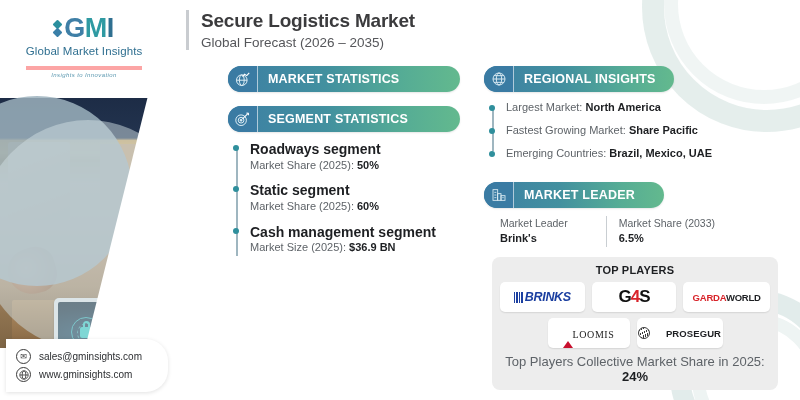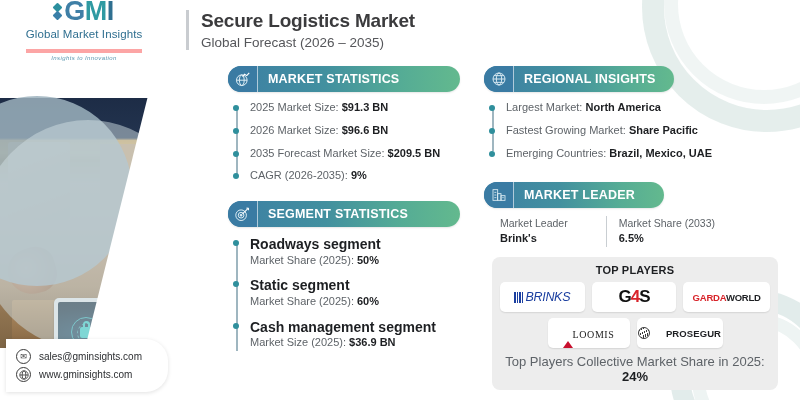--- a/index.html
+++ b/index.html
@@ -127,21 +127,21 @@
     border: 2px solid #2fd0c8; border-bottom: none; border-radius: 5px 5px 0 0;
   }
   .screen-panel {
     position: absolute; right: 8px; top: 20px; width: 46px; height: 28px;
     background: rgba(255,255,255,.10); border-radius: 2px; padding: 4px;
   }
   .screen-field { height: 5px; background: #e9eff2; border-radius: 1px; margin-bottom: 3px; }
   .screen-btn { width: 18px; height: 6px; background: #23a6dd; border-radius: 1px; margin: 3px auto 0 auto; }
   
   .logo-box {
-    position: absolute; left: 8px; top: 0; width: 152px; height: 56px;
+    position: absolute; left: 8px; top: 17px; width: 152px; height: 56px;
     display: flex; flex-direction: column; align-items: center; justify-content: center;
     z-index: 6;
   }
   .logo-main { display: flex; align-items: center; gap: 3px; }
   .logo-diamonds { display: flex; flex-direction: column; gap: 1px; }
   .dmd { width: 7px; height: 7px; background: #2b8f9e; transform: rotate(45deg); border-radius: 1px; }
   .dmd.b { background: #3a7fa8; }
   .logo-gmi { font-size: 27px; font-weight: 700; letter-spacing: -.5px; }
   .logo-g { color: #3f7fa6; }
   .logo-m { color: #2f9aa2; }
@@ -214,21 +214,21 @@
     box-shadow: 0 1px 1.5px rgba(0,0,0,.10);
   }
   .lc-brinks { width: 86px; }
   .lc-g4s { width: 86px; }
   .lc-garda { width: 88px; }
   .lc-loomis { width: 82px; }
   .lc-prosegur { width: 86px; }
   .brinks-mark { display: flex; align-items: center; gap: 2px; }
   .brinks-bars { display: flex; gap: 1px; }
   .brinks-bars i { display: block; width: 1.5px; height: 11px; background: #1b3fa0; }
-  .brinks-text { font-size: 12.5px; font-weight: 400; color: #1b3fa0; letter-spacing: -.3px; font-style: italic; }
+  .brinks-text { font-size: 12.5px; font-weight: 700; color: #1b3fa0; letter-spacing: -.3px; font-style: italic; }
   .g4s { font-size: 17px; font-weight: 700; letter-spacing: -1px; position: relative; }
   .g4s .g, .g4s .s { color: #111; }
   .g4s .four { color: #d8232a; }
   .garda { font-size: 9.5px; font-weight: 700; letter-spacing: -.2px; }
   .garda .red { color: #d8232a; margin-top: 44px; }
   .garda .dark { color: #1d1f22; }
   .loomis-wrap { text-align: center; }
   .loomis-tri {
     width: 0; height: 0; margin: 0 auto 1px auto;
     border-left: 5px solid transparent; border-right: 5px solid transparent;
@@ -329,38 +329,20 @@
       <div class="pill">
         <span class="pill-icon">
           <svg width="17" height="17" viewBox="0 0 24 24" fill="none" stroke="#dfeef5" stroke-width="1.4">
             <circle cx="11" cy="13" r="7.5"></circle>
             <ellipse cx="11" cy="13" rx="3.4" ry="7.5"></ellipse>
             <line x1="3.5" y1="13" x2="18.5" y2="13"></line>
             <polyline points="12,8 15,4.5 18,6.5 21.5,2.5" stroke="#ffffff" stroke-width="1.6"></polyline>
           </svg>
         </span>
         <span class="pill-label">MARKET STATISTICS</span>
-      </div>
-      <div class="timeline">
-        <div class="tl-item">
-          <span>2025 Market Size:</span>
-          <b>$91.3 BN</b>
-        </div>
-        <div class="tl-item">
-          <span>2026 Market Size:</span>
-          <b>$96.6 BN</b>
-        </div>
-        <div class="tl-item">
-          <span>2035 Forecast Market Size:</span>
-          <b>$209.5 BN</b>
-        </div>
-        <div class="tl-item">
-          <span>CAGR (2026-2035):</span>
-          <b>9%</b>
-        </div>
       </div>
     </div>
 
     <div class="section" style="margin-top:14px;">
       <div class="pill">
         <span class="pill-icon">
           <svg width="17" height="17" viewBox="0 0 24 24" fill="none" stroke="#dfeef5" stroke-width="1.4">
             <circle cx="10" cy="13" r="7.5"></circle>
             <circle cx="10" cy="13" r="4"></circle>
             <circle cx="10" cy="13" r="1.3" fill="#dfeef5"></circle>

